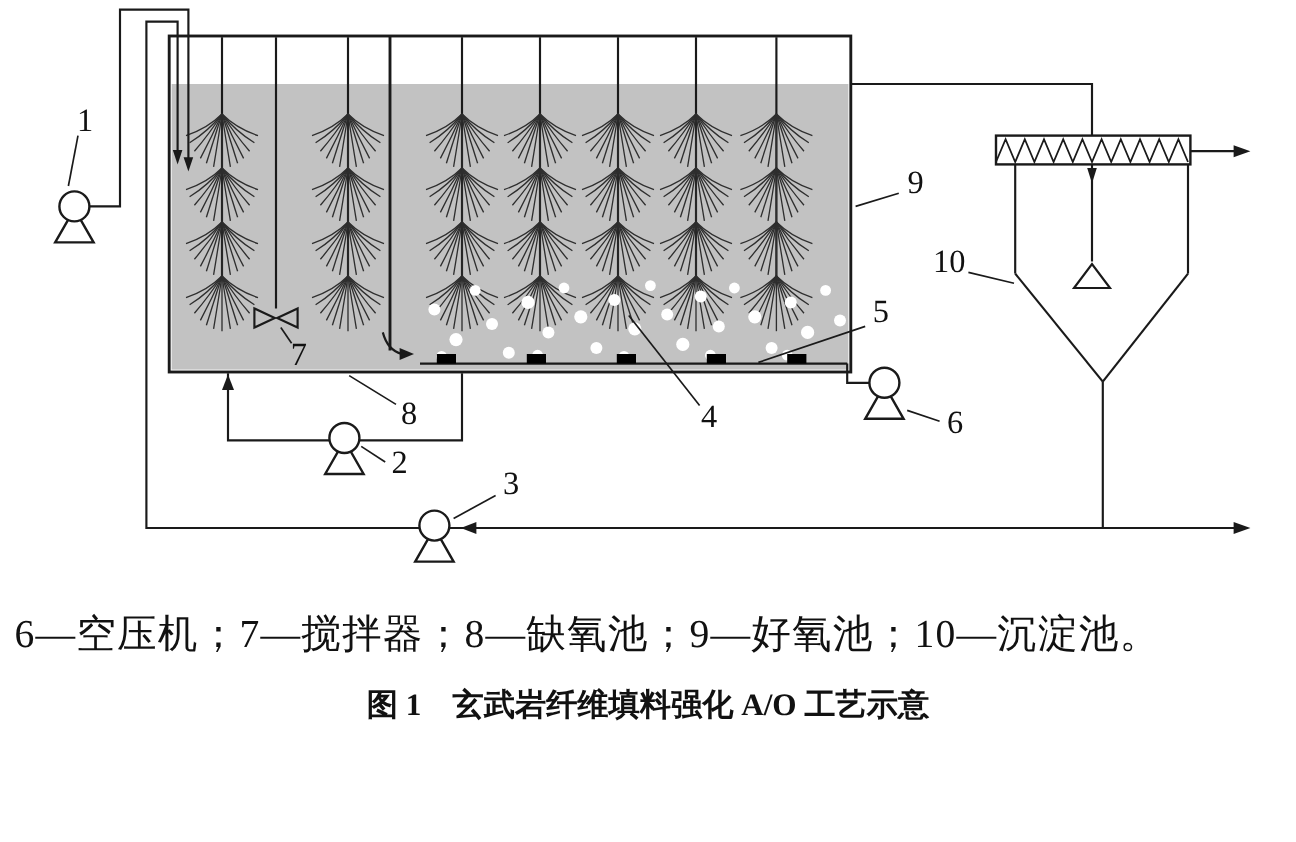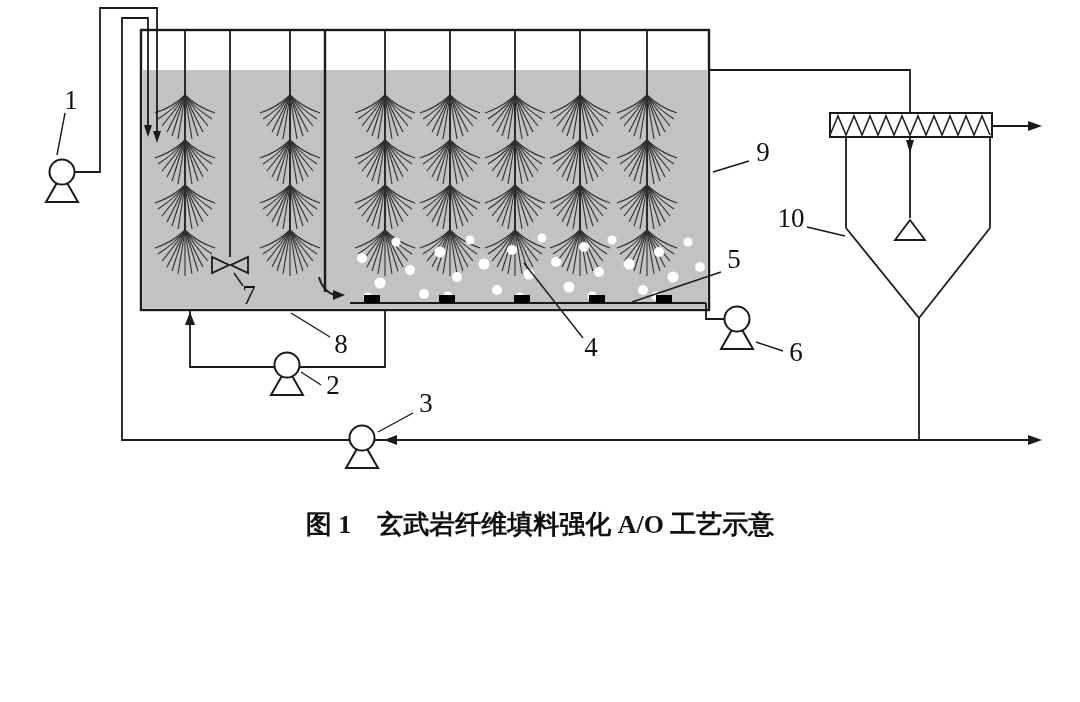--- a/index.html
+++ b/index.html
@@ -232,16 +232,17 @@
       <line x1="749" y1="161" x2="713" y2="172" class="leader"></line>
       <text x="763" y="161" text-anchor="middle" class="num">9</text>
     </g>
     <g>
       <line x1="807" y1="227" x2="845" y2="236" class="leader"></line>
       <text x="791" y="227" text-anchor="middle" class="num">10</text>
     </g>
   </svg>
 
   <div class="caption">
+    <div class="legend-line">6—空压机；7—搅拌器；8—缺氧池；9—好氧池；10—沉淀池。</div>
     <div class="figure-title">图 1　玄武岩纤维填料强化 A/O 工艺示意</div>
   </div>
 
 </div>
 
 </body></html>

